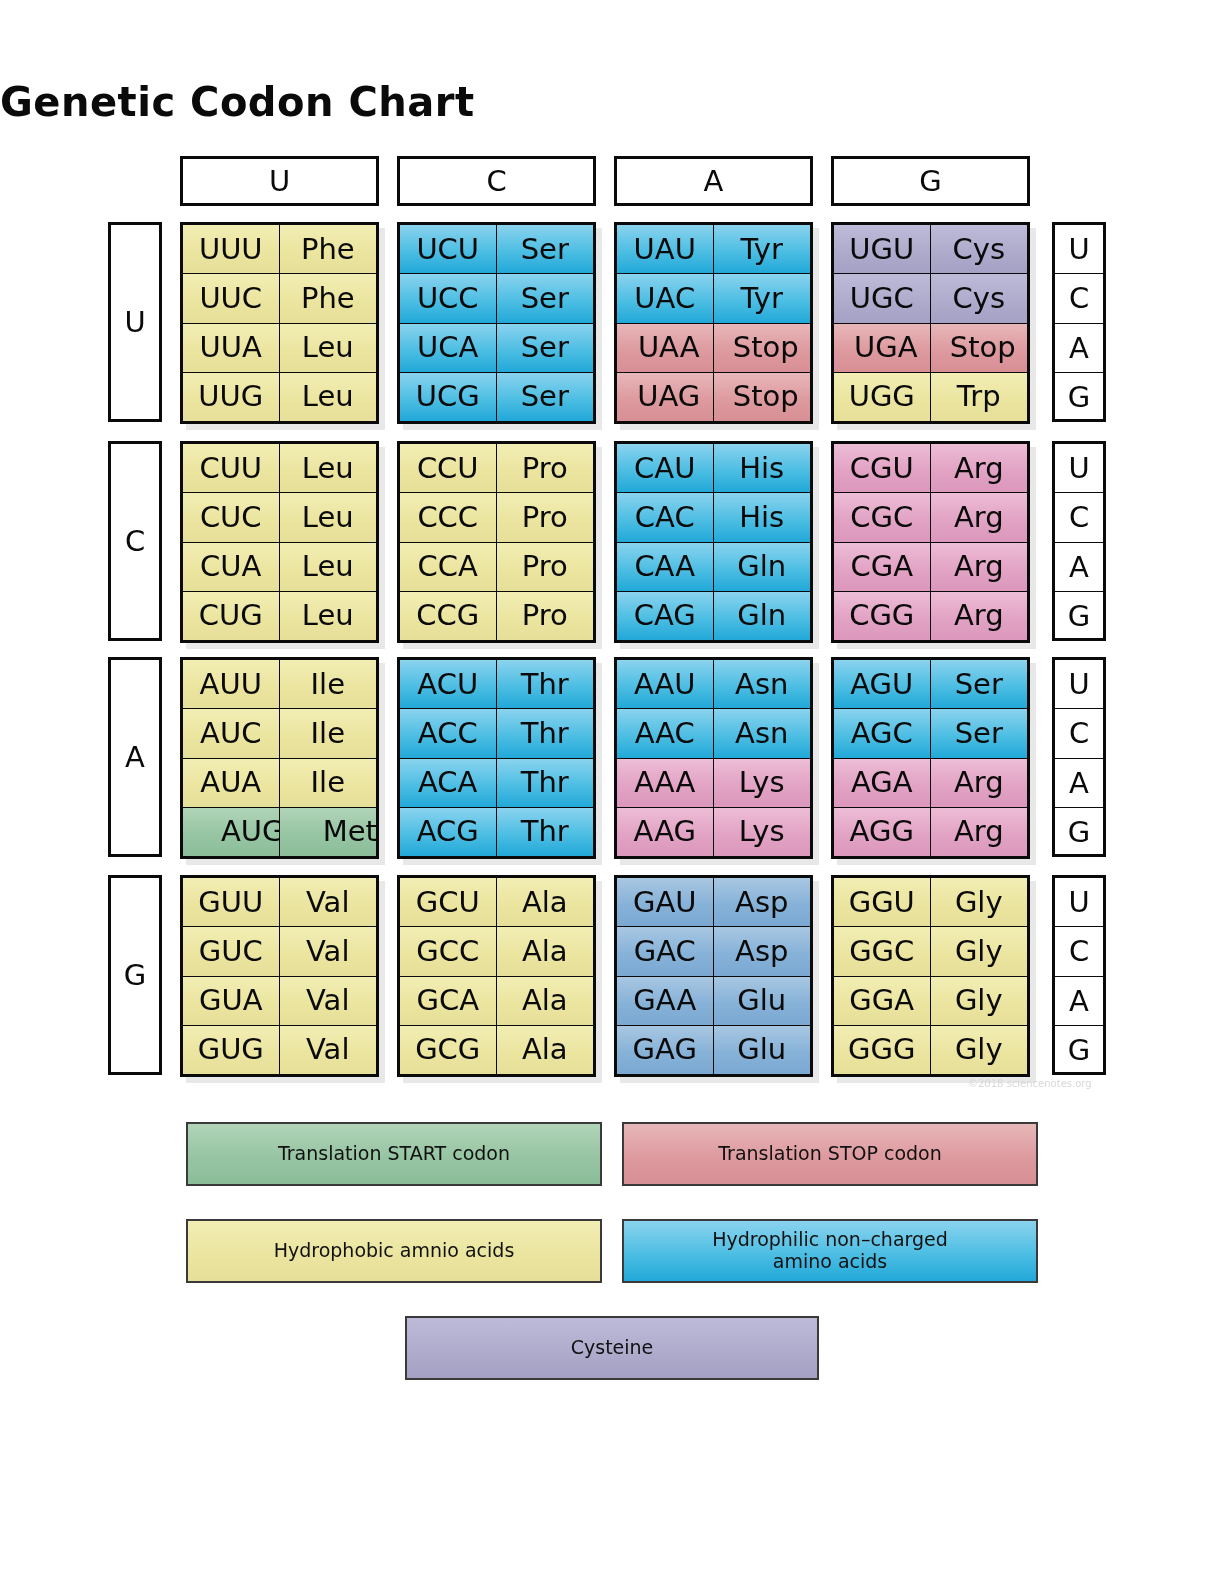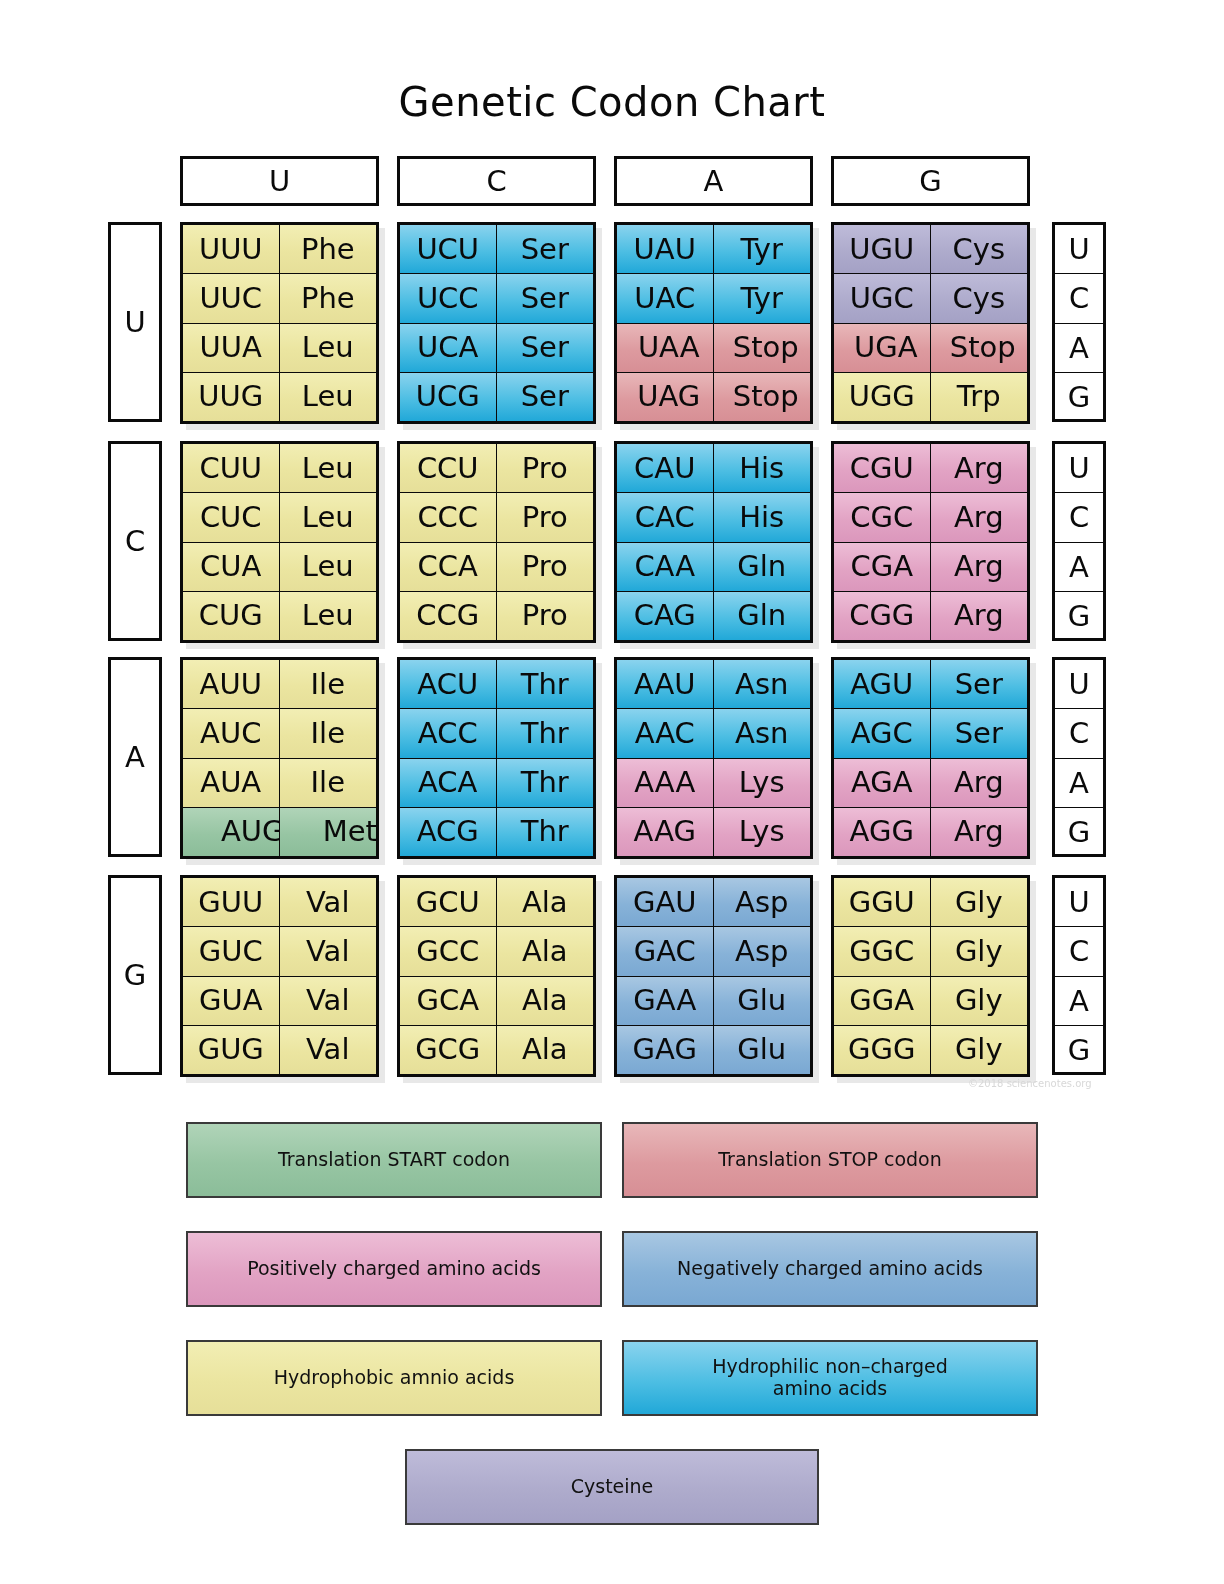--- a/index.html
+++ b/index.html
@@ -10,23 +10,22 @@
   body {
     width: 1224px;
     height: 1584px;
     font-family: "DejaVu Sans", sans-serif;
     position: relative;
     overflow: hidden;
   }
 
   
   #chart-title {
-    text-align: center;
     font-size: 40px;
-    font-weight: normal;
+    font-weight: bold;
     color: #0a0a0a;
     letter-spacing: 0.5px;
     padding-top: 82px;
     line-height: 1;
   }
 
   
   #header-row {
     position: absolute;
     left: 180px;
@@ -167,21 +166,21 @@
     width: 1224px;
   }
   .legend-row {
     display: flex;
     justify-content: center;
     gap: 20px;
     margin-bottom: 33px;
   }
   .legend-box {
     width: 416px;
-    height: 76px;
+    height: 64px;
     box-sizing: border-box;
     border: 2.5px solid #3a3a3a;
     display: flex;
     align-items: center;
     justify-content: center;
     text-align: center;
     font-size: 19px;
     color: #111111;
     line-height: 1.15;
     padding: 0 6px;
@@ -541,28 +540,20 @@
 <div id="legend">
     <div class="legend-row">
       <div class="legend-box c-green">
         <span style="white-space: pre-line;">Translation START codon</span>
       </div>
       <div class="legend-box c-red">
         <span style="white-space: pre-line;">Translation STOP codon</span>
       </div>
     </div>
     <div class="legend-row">
-      <div class="legend-box c-pink">
-        <span style="white-space: pre-line;">Positively charged amino acids</span>
-      </div>
-      <div class="legend-box c-steel">
-        <span style="white-space: pre-line;">Negatively charged amino acids</span>
-      </div>
-    </div>
-    <div class="legend-row">
       <div class="legend-box c-yellow">
         <span style="white-space: pre-line;">Hydrophobic amnio acids</span>
       </div>
       <div class="legend-box c-blue">
         <span style="white-space: pre-line;">Hydrophilic non–charged
 amino acids</span>
       </div>
     </div>
     <div class="legend-row centered">
       <div class="legend-box c-purple single">

